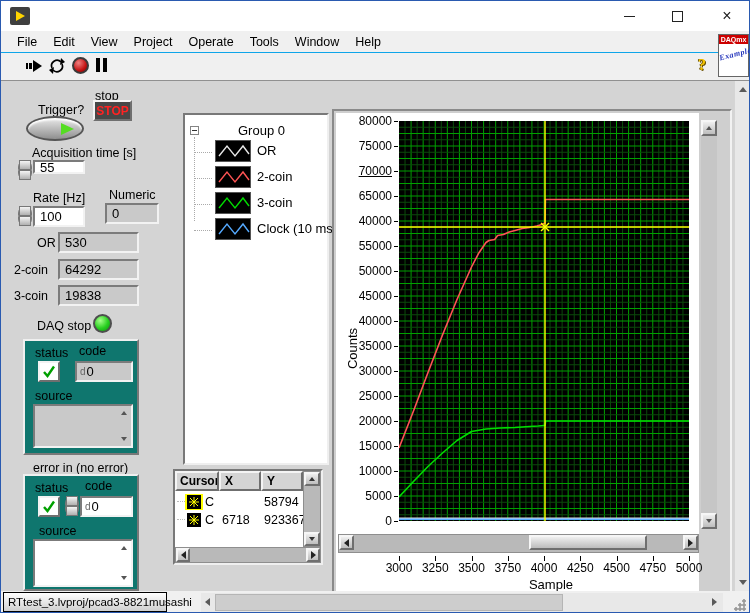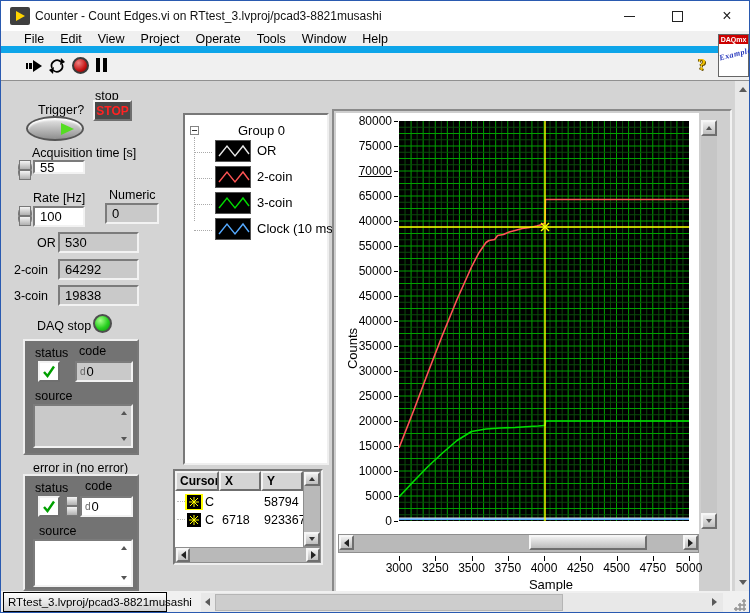--- a/index.html
+++ b/index.html
@@ -4,30 +4,30 @@
 <style>
   * { box-sizing: border-box; margin: 0; padding: 0; }
   body { font-family: "Liberation Sans", sans-serif; background:#888; }
   .window { position:relative; width:750px; height:613px; background:#d4d4d4;
             border:1px solid #2a5ab0; overflow:hidden; }
   .abs { position:absolute; }
   .lbl { font:12.5px "Liberation Sans", sans-serif; color:#000; white-space:nowrap; }
   .titlebar { left:0; top:0; width:748px; height:30px; background:#fff; }
   .title-text { left:34px; top:8px; font-size:12px; color:#111; }
   .win-btn { width:40px; height:26px; top:2px; display:flex; align-items:center; justify-content:center; color:#222; }
-  .menubar { left:0; top:30px; width:748px; height:22px; background:#f0f0f0; display:flex; align-items:center; padding-left:15px; border-bottom:7px solid #0ea5e9;}
+  .menubar { left:0; top:30px; width:748px; height:22px; background:#f0f0f0; display:flex; align-items:center; padding-left:8px; border-bottom:1px solid #0ea5e9;}
   .menu-item { font:12.5px "Liberation Sans", sans-serif; padding:3px 8px; color:#000; }
   .toolbar { left:0; top:52px; width:748px; height:28px; background:#f0f0f0; border-bottom:1px solid #909090; }
   .panel { left:0; top:80px; width:748px; height:510px; background:#d4d4d4; }
   .fld { background:#fff; border:2px solid; border-color:#7b7b7b #f2f2f2 #f2f2f2 #7b7b7b;
          font:13px "Liberation Sans", sans-serif; color:#000; display:flex; align-items:center; padding:0 5px; }
   .ind { background:#c9c9c9; border:2px solid; border-color:#7b7b7b #f2f2f2 #f2f2f2 #7b7b7b;
          font:13px "Liberation Sans", sans-serif; color:#000; display:flex; align-items:center; padding:0 5px; }
   .btn3d { background:#d4d4d4; border:2px solid; border-color:#f4f4f4 #6f6f6f #6f6f6f #f4f4f4; }
-  .panel3d { background:#737373; border:2px solid; border-color:#efefef #787878 #787878 #efefef; }
+  .panel3d { background:#0f766e; border:2px solid; border-color:#efefef #787878 #787878 #efefef; }
   .sunken { background:#fff; border:2px solid; border-color:#787878 #efefef #efefef #787878; }
   .spin { width:14px; }
   .spin div { width:14px; height:10px; background:linear-gradient(#f4f4f4,#b0b0b0); border:1px solid #777;
               display:flex; align-items:center; justify-content:center; }
   .spin .up { border-radius:7px 7px 0 0; }
   .spin .dn { border-radius:0 0 7px 7px; }
   .tri-u { width:0; height:0; border-left:3px solid transparent; border-right:3px solid transparent; border-bottom:4px solid #333; }
   .tri-d { width:0; height:0; border-left:3px solid transparent; border-right:3px solid transparent; border-top:4px solid #333; }
   .tri-l { width:0; height:0; border-top:4px solid transparent; border-bottom:4px solid transparent; border-right:5px solid #222; }
   .tri-r { width:0; height:0; border-top:4px solid transparent; border-bottom:4px solid transparent; border-left:5px solid #222; }
@@ -46,21 +46,20 @@
 </style>
 </head>
 <body>
 
 <div class="window">
 
   <div class="abs titlebar">
     <div class="abs" style="left:9px;top:6px;width:20px;height:18px;background:#3f3f3f;border-radius:2px;">
       <div class="abs" style="left:6px;top:4px;width:0;height:0;border-top:5px solid transparent;border-bottom:5px solid transparent;border-left:9px solid #ffd400;"></div>
     </div>
-    <div class="abs title-text lbl">Counter - Count Edges.vi on RTtest_3.lvproj/pcad3-8821musashi</div>
     <div class="abs win-btn" style="left:608px;">
       <div style="width:11px;height:0;border-bottom:1px solid #222;"></div>
     </div>
     <div class="abs win-btn" style="left:656px;">
       <div style="width:11px;height:11px;border:1px solid #222;"></div>
     </div>
     <div class="abs win-btn" style="left:706px;font-size:16px;">
         <span>×</span>
       </div>
   </div>

